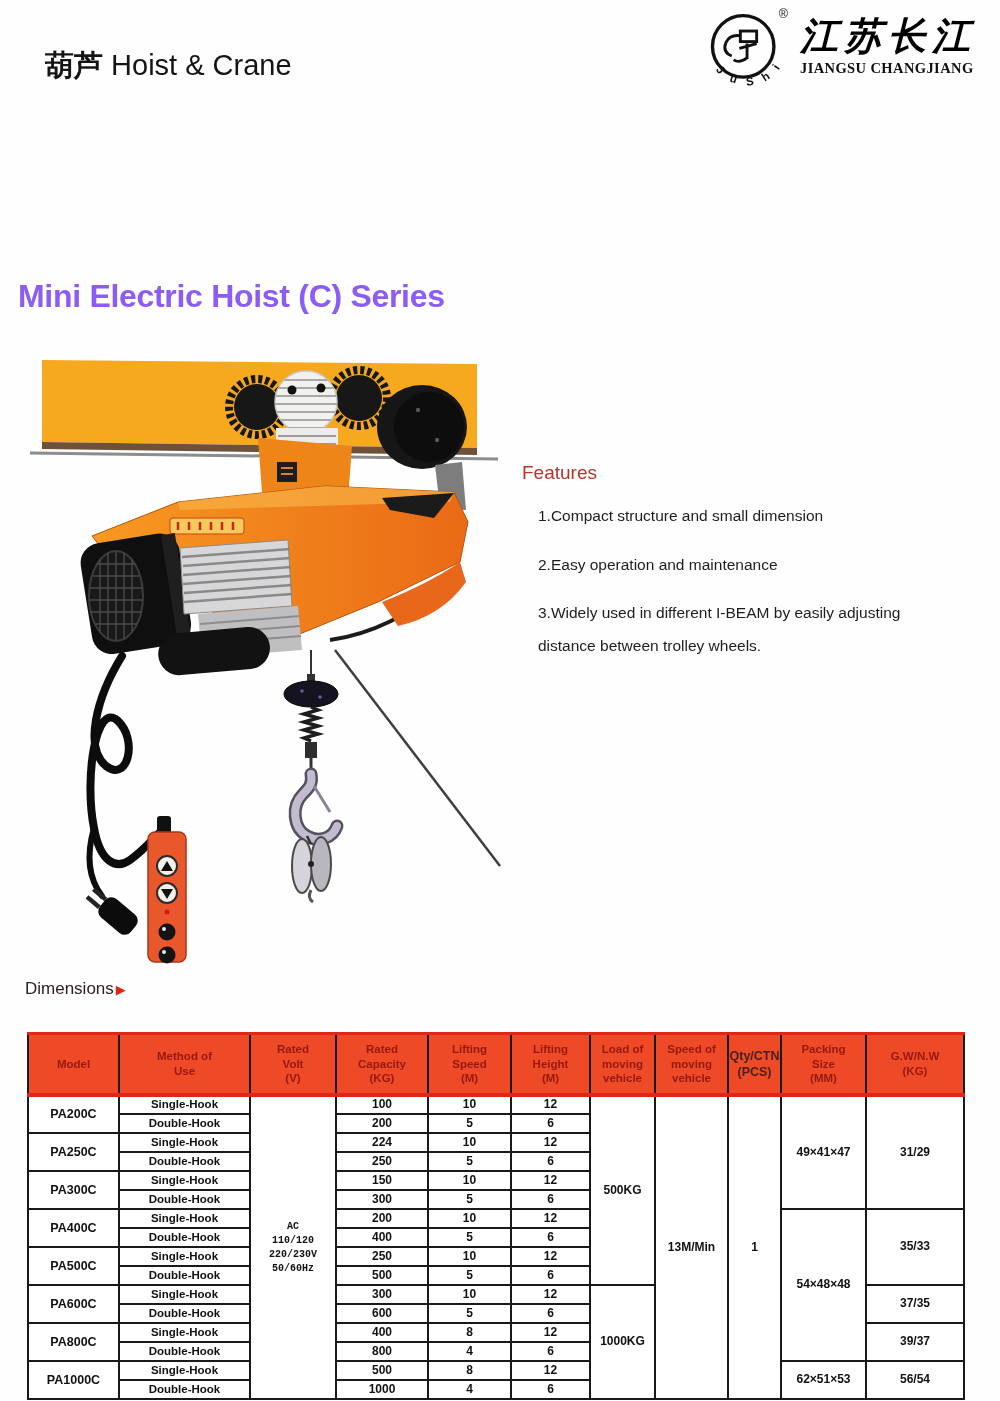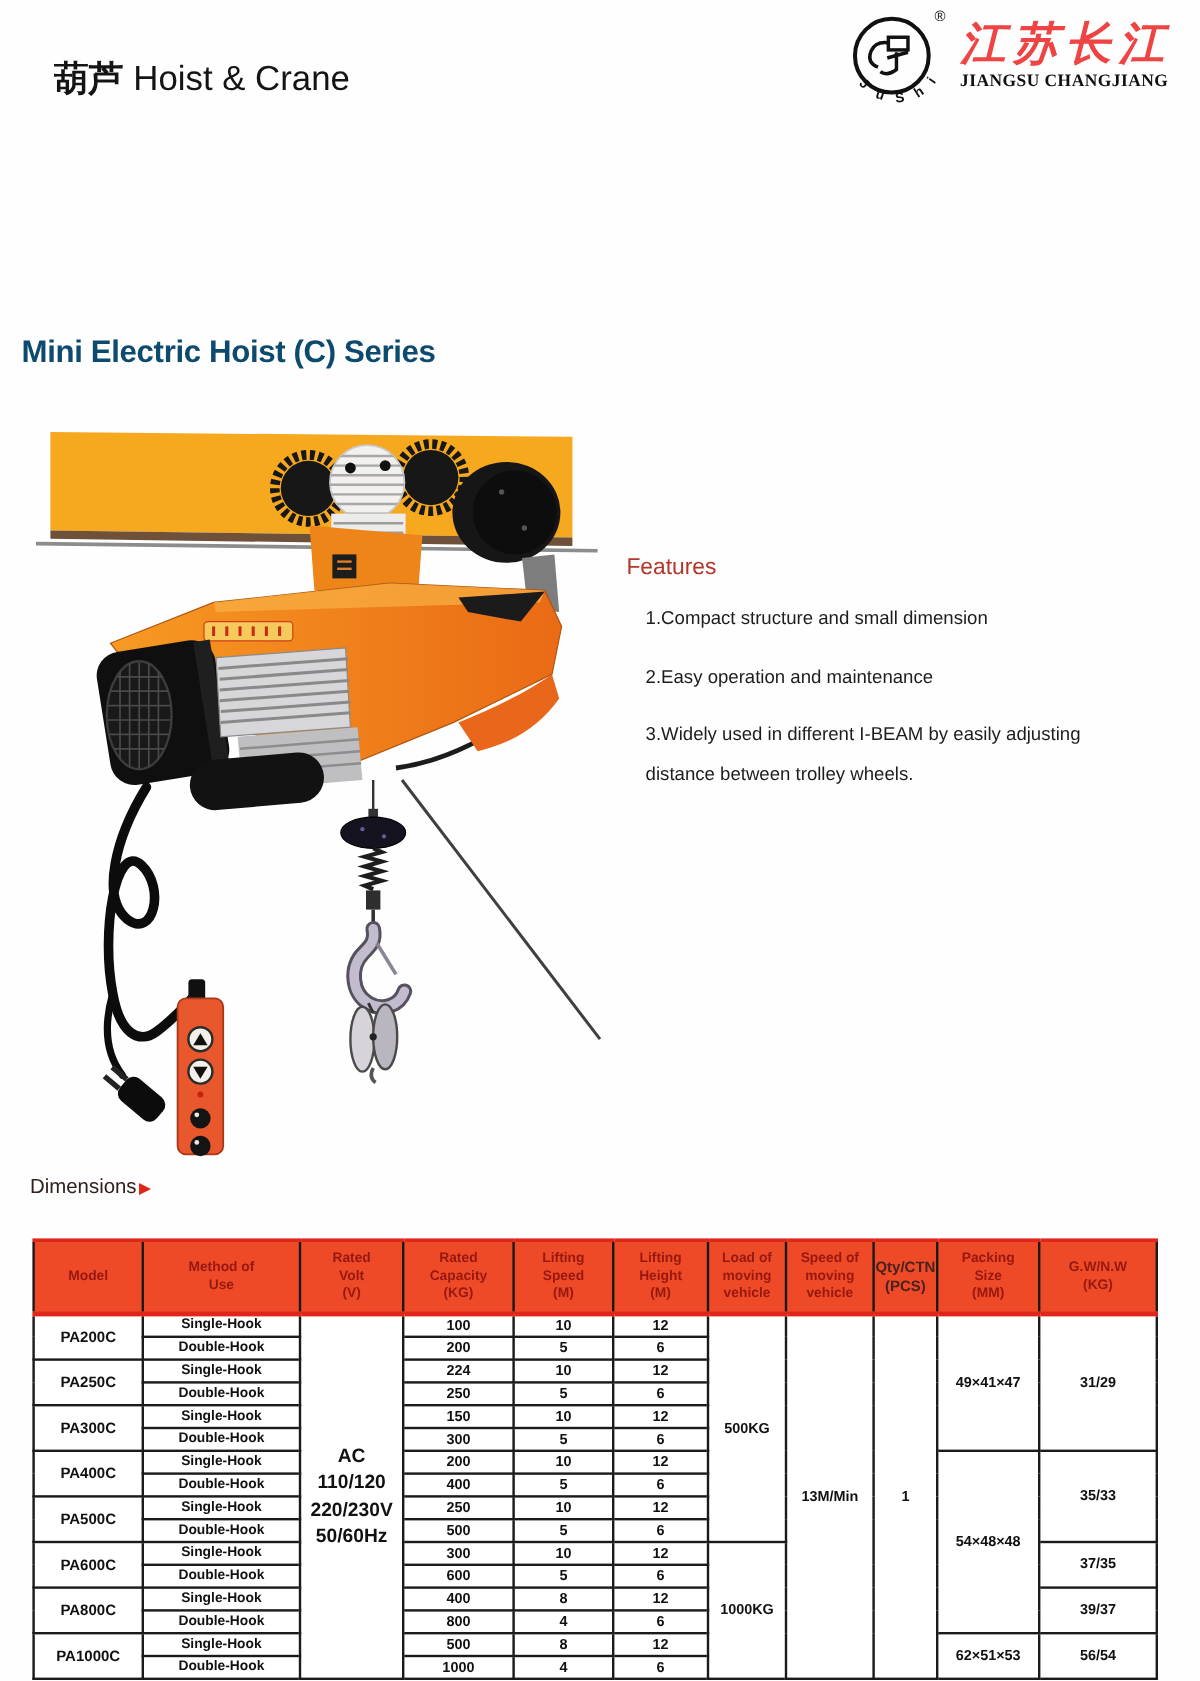--- a/index.html
+++ b/index.html
@@ -5,25 +5,25 @@
   html,body{margin:0;padding:0;background:#ffffff;}
   body{width:1000px;height:1401px;font-family:"Liberation Sans",sans-serif;position:relative;overflow:hidden;color:#1a1a1a;}
   .page{position:absolute;inset:0;background:#fefefe;}
 
   
   .brand{position:absolute;left:8px;top:46px;font-size:29px;color:#141414;white-space:nowrap;}
   .brand .cjk{font-weight:bold;margin-left:37px;}
   .logo{position:absolute;left:700px;top:4px;display:flex;align-items:flex-start;}
   .logo-mark{width:96px;height:104px;flex:0 0 auto;}
   .logo-text{margin-left:4px;padding-top:12px;}
-  .calligraphy{font-family:"DejaVu Serif",serif;font-style:italic;font-weight:bold;font-size:38px;line-height:1.05;color:#ef4444;letter-spacing:6px;white-space:nowrap;}
+  .calligraphy{font-family:"DejaVu Serif",serif;font-style:italic;font-weight:bold;font-size:38px;line-height:1.05;color:#000000;letter-spacing:6px;white-space:nowrap;}
   .company{font-family:"Liberation Serif",serif;font-weight:bold;font-size:14.5px;letter-spacing:0.4px;color:#101010;margin-top:4px;white-space:nowrap;}
 
   
-  .title{position:absolute;left:18px;top:278px;font-size:26px;font-weight:bold;color:#0c4a6e;letter-spacing:-0.3px;}
+  .title{position:absolute;left:18px;top:278px;font-size:32px;font-weight:bold;color:#8b5cf6;letter-spacing:-0.3px;}
 
   
   .product{position:absolute;left:30px;top:350px;width:480px;height:625px;}
 
   
   .features{position:absolute;left:522px;top:462px;width:430px;}
   .features h2{font-size:19px;font-weight:normal;color:#b4352a;margin:0 0 14px 0;}
   .features p{font-size:15.5px;color:#1d1d1d;margin:16px;line-height:2.1;}
 
   
@@ -33,21 +33,21 @@
   
   table.dims{position:absolute;left:27px;top:1032px;border-collapse:collapse;table-layout:fixed;width:936px;border:2px solid #141414;}
   .dims th,.dims td{border:2px solid #1a1a1a;text-align:center;vertical-align:middle;padding:0;white-space:pre-line;}
   .dims thead th{background:#ef4a28;color:#97180f;font-weight:bold;font-size:11.5px;line-height:1.3;height:58px;
     border-top:3px solid #e0251a;border-bottom:4px solid #e0251a;}
   .dims thead th.th-qty{color:#4a211c;font-size:12.5px;text-align:center;}
   .dims tbody tr{height:19px;}
   .dims tbody td{font-weight:bold;color:#111;font-size:12px;line-height:1.15;background:#fff;}
   .dims tbody td.model{font-size:12.5px;}
   .dims tbody td.method{font-size:11.5px;}
-  .dims tbody td.volt{font-size:16px;line-height:1.4;}
+  .dims tbody td.volt{font-size:10px;line-height:1.4;font-family:Liberation Mono, monospace;}
 </style>
 </head>
 <body>
 
 <div class="page">
 
   <div class="brand">
     <span class="cjk">葫芦</span><span> Hoist &amp; Crane</span>
   </div>
 

